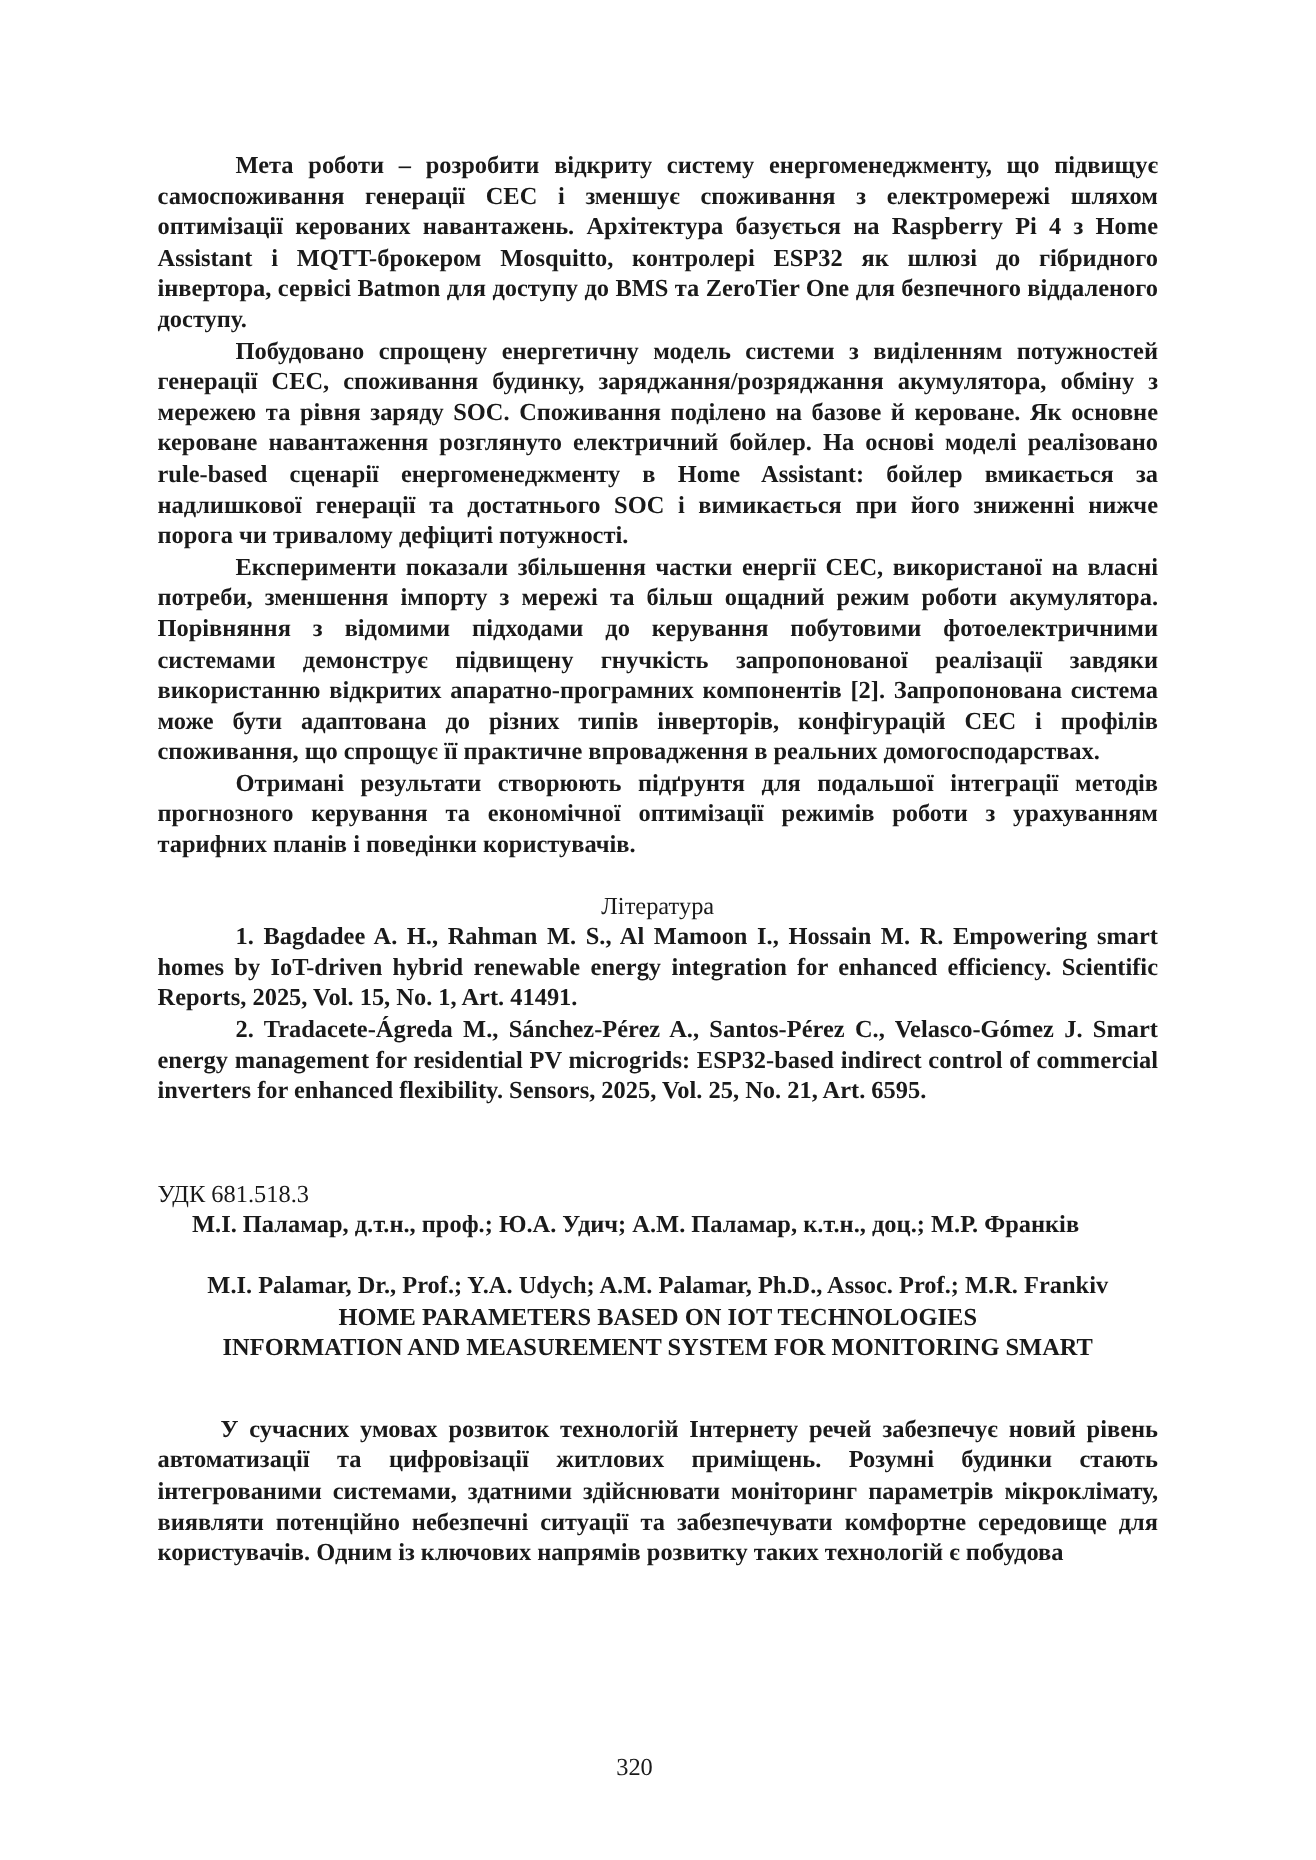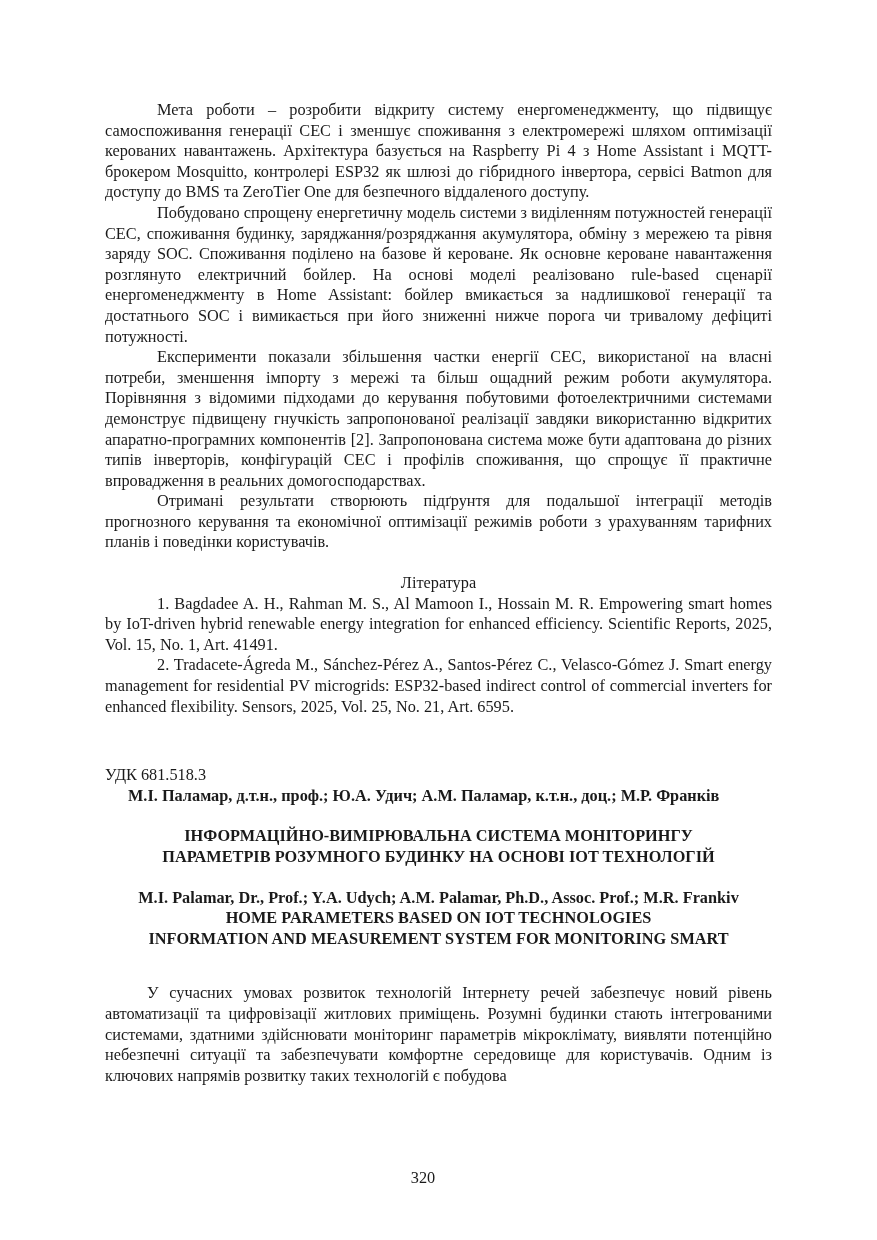--- a/index.html
+++ b/index.html
@@ -16,20 +16,21 @@
       color: #1a1a1a;
     }
     .page {
       position: absolute;
       left: 105px;
       top: 100px;
       width: 667px;
     }
     p, div.line {
       margin: 0;
+      font-weight: bold;
     }
     .para {
       font-size: 16.3px;
       line-height: 20.6px;
       text-align: justify;
       text-indent: 52px;
       margin: 0;
     }
     .heading-lit {
       font-weight: normal;
@@ -109,24 +110,20 @@
 
     <div class="heading-lit">Література</div>
     <p class="ref">1. Bagdadee A. H., Rahman M. S., Al Mamoon I., Hossain M. R. Empowering smart homes by IoT-driven hybrid renewable energy integration for enhanced efficiency. Scientific Reports, 2025, Vol. 15, No. 1, Art. 41491.</p>
     <p class="ref">2. Tradacete-Ágreda M., Sánchez-Pérez A., Santos-Pérez C., Velasco-Gómez J. Smart energy management for residential PV microgrids: ESP32-based indirect control of commercial inverters for enhanced flexibility. Sensors, 2025, Vol. 25, No. 21, Art. 6595.</p>
   </section>
 
   <section>
     <div class="udk">УДК 681.518.3</div>
     <div class="authors-ua">М.І. Паламар, д.т.н., проф.; Ю.А. Удич; А.М. Паламар, к.т.н., доц.; М.Р. Франків</div>
 
-    <div class="title-ua">
-      <div>ІНФОРМАЦІЙНО-ВИМІРЮВАЛЬНА СИСТЕМА МОНІТОРИНГУ</div>
-      <div>ПАРАМЕТРІВ РОЗУМНОГО БУДИНКУ НА ОСНОВІ IOT ТЕХНОЛОГІЙ</div>
-    </div>
 
     <div class="authors-en">M.I. Palamar, Dr., Prof.; Y.A. Udych; A.M. Palamar, Ph.D., Assoc. Prof.; M.R. Frankiv</div>
     <div class="title-en">
       <div>HOME PARAMETERS BASED ON IOT TECHNOLOGIES</div>
       <div>INFORMATION AND MEASUREMENT SYSTEM FOR MONITORING SMART</div>
     </div>
 
     <p class="para intro">У сучасних умовах розвиток технологій Інтернету речей забезпечує новий рівень автоматизації та цифровізації житлових приміщень. Розумні будинки стають інтегрованими системами, здатними здійснювати моніторинг параметрів мікроклімату, виявляти потенційно небезпечні ситуації та забезпечувати комфортне середовище для користувачів. Одним із ключових напрямів розвитку таких технологій є побудова</p>
   </section>
 </div>

